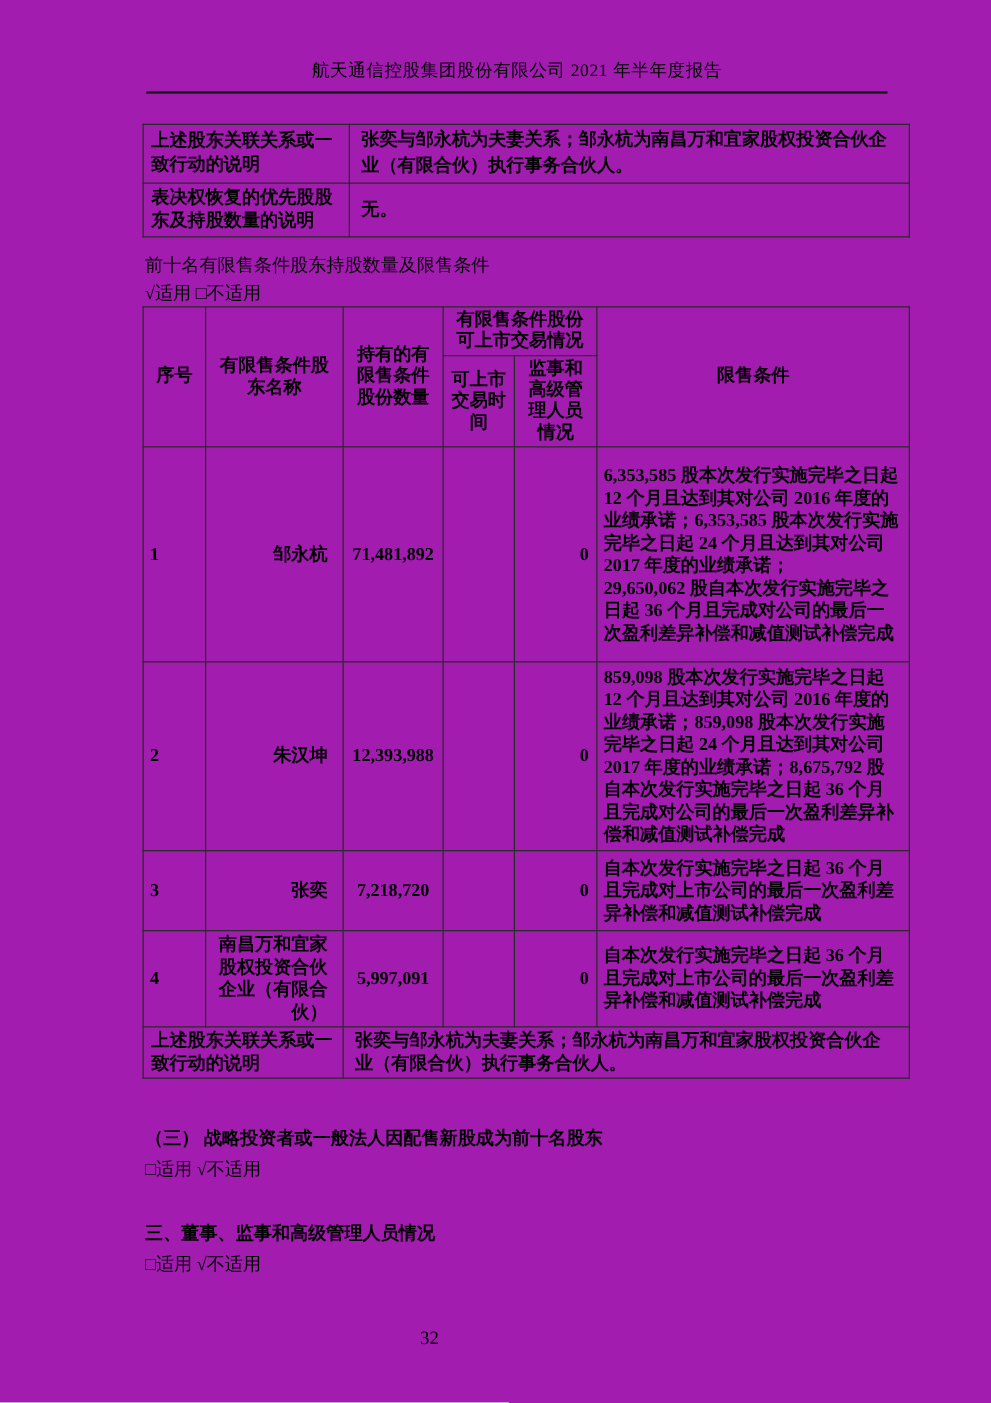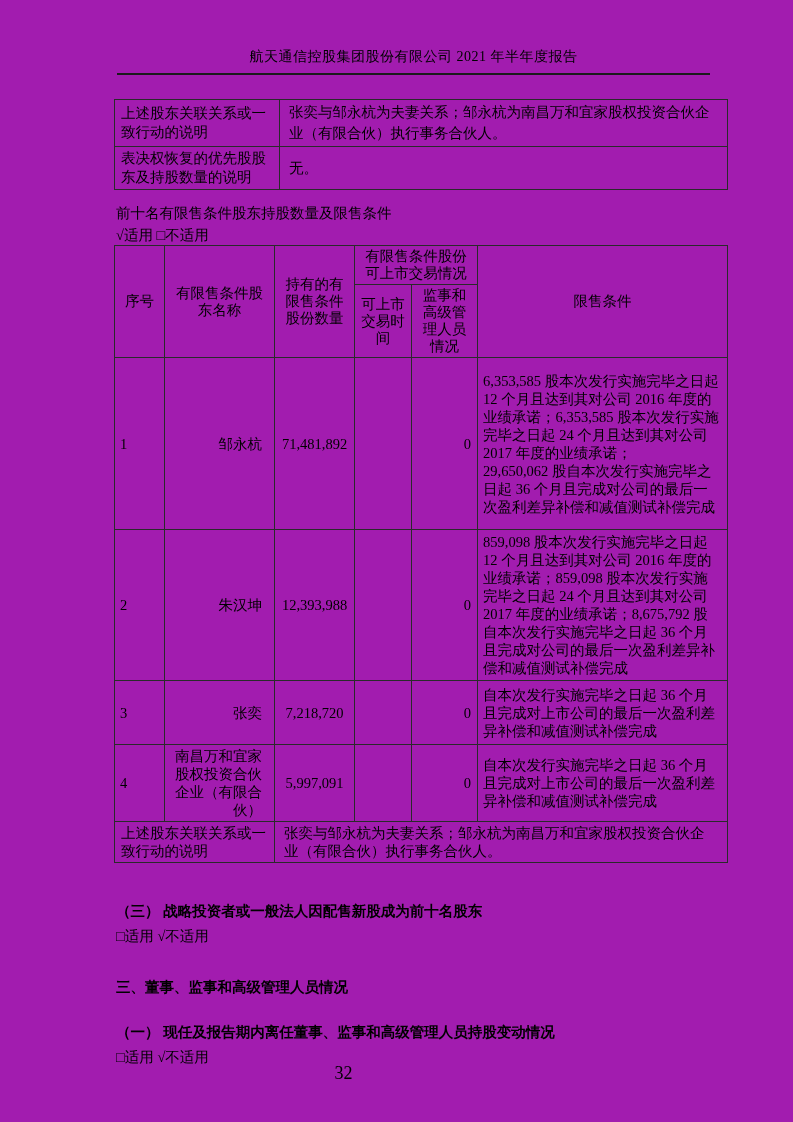--- a/index.html
+++ b/index.html
@@ -13,21 +13,21 @@
   .header {
     position:absolute; left:117px; top:48px; width:593px;
     text-align:center; font-size:14px; letter-spacing:0.5px;
     border-bottom:2px solid #1b1b1b; padding-bottom:7px;
   }
 
   .content { position:absolute; left:114px; top:99px; width:614px; font-size:14.5px; }
 
   table.tbl { border-collapse:collapse; width:100%; table-layout:fixed; }
   table.tbl td, table.tbl th {
-    border:1px solid #2a2a2a; font-size:14.5px; font-weight:normal;
+    border:1px solid #2a2a2a; font-size:14.5px; font-weight:bold;
     word-break:break-word; overflow-wrap:break-word;
   }
 
   
   .top-table .label-cell { padding:2px 6px; line-height:19px; vertical-align:middle; }
   .top-table .value-cell { padding:2px 9px; line-height:21px; vertical-align:middle; }
 
   .section-line { margin:14px 0 0 2px; line-height:19px; }
   .apply-line   { margin:3px 0 0 2px;  line-height:19px; }
   .unit-line    { margin:6px 2px 3px 0; line-height:18px; text-align:right; }
@@ -45,21 +45,21 @@
   .f-value { padding:2px 9px; line-height:21px; vertical-align:middle; }
 
   .h-bold { font-weight:bold; }
   .h-sec3  { margin:39px 0 0 2px; line-height:19px; }
   .h-apply { margin:6px 0 0 2px;  line-height:19px; }
   .h-part3 { margin:32px 0 0 2px; line-height:19px; }
   .h-sec1  { margin:26px 0 0 2px; line-height:19px; }
 
   .page-footer {
     position:absolute; left:0; top:1063px; width:687px;
-    text-align:center; font-size:18px;
+    text-align:center; font-size:15px;
   }
 </style>
 </head>
 <body>
 
 <div class="page">
 
   <div class="header">
     <div>航天通信控股集团股份有限公司 2021 年半年度报告</div>
   </div>
@@ -147,20 +147,19 @@
           <td colspan="4" class="f-value">张奕与邹永杭为夫妻关系；邹永杭为南昌万和宜家股权投资合伙企业（有限合伙）执行事务合伙人。</td>
         </tr>
       </tbody>
     </table>
 
     <p class="h-bold h-sec3">（三） 战略投资者或一般法人因配售新股成为前十名股东</p>
     <p class="h-apply">□适用 √不适用</p>
 
     <p class="h-bold h-part3">三、董事、监事和高级管理人员情况</p>
 
-    <p class="h-bold h-sec1">（一） 现任及报告期内离任董事、监事和高级管理人员持股变动情况</p>
     <p class="h-apply">□适用 √不适用</p>
 
   </div>
 
   <div class="page-footer">32</div>
 
 </div>
 
 </body></html>

